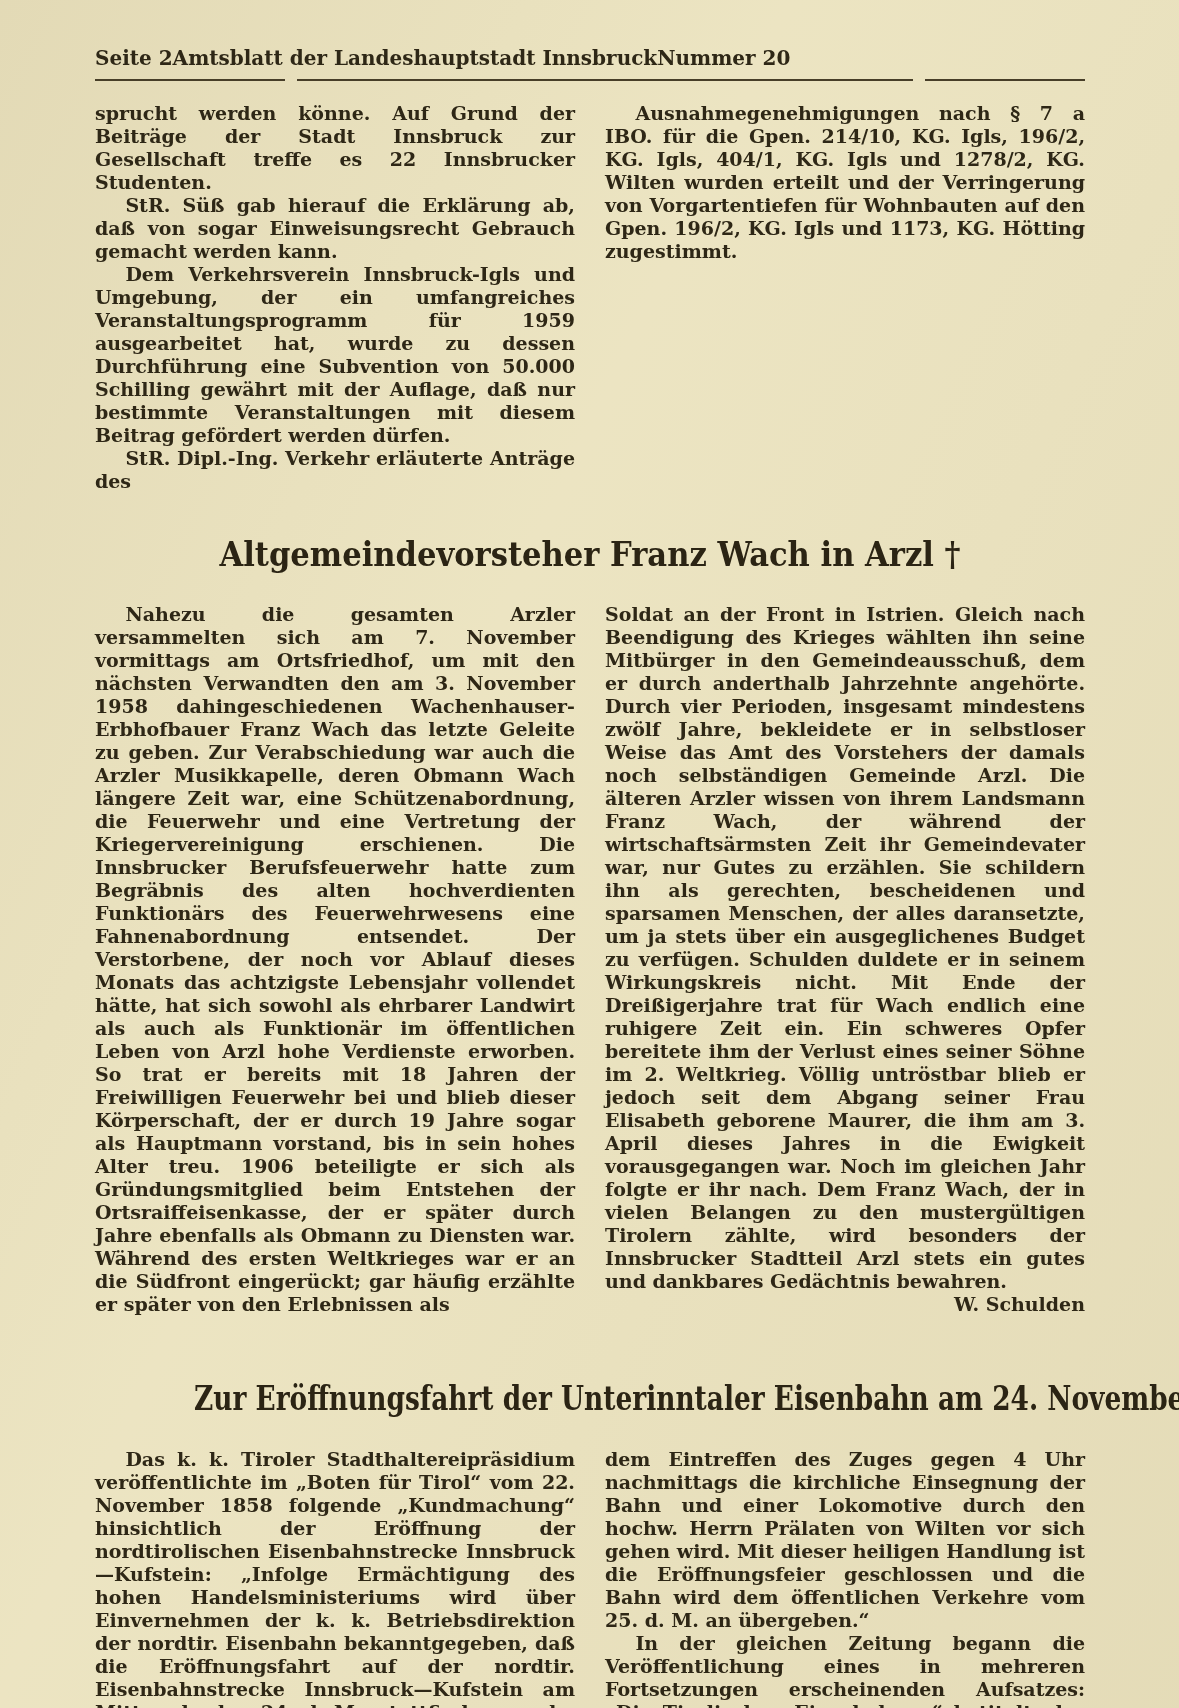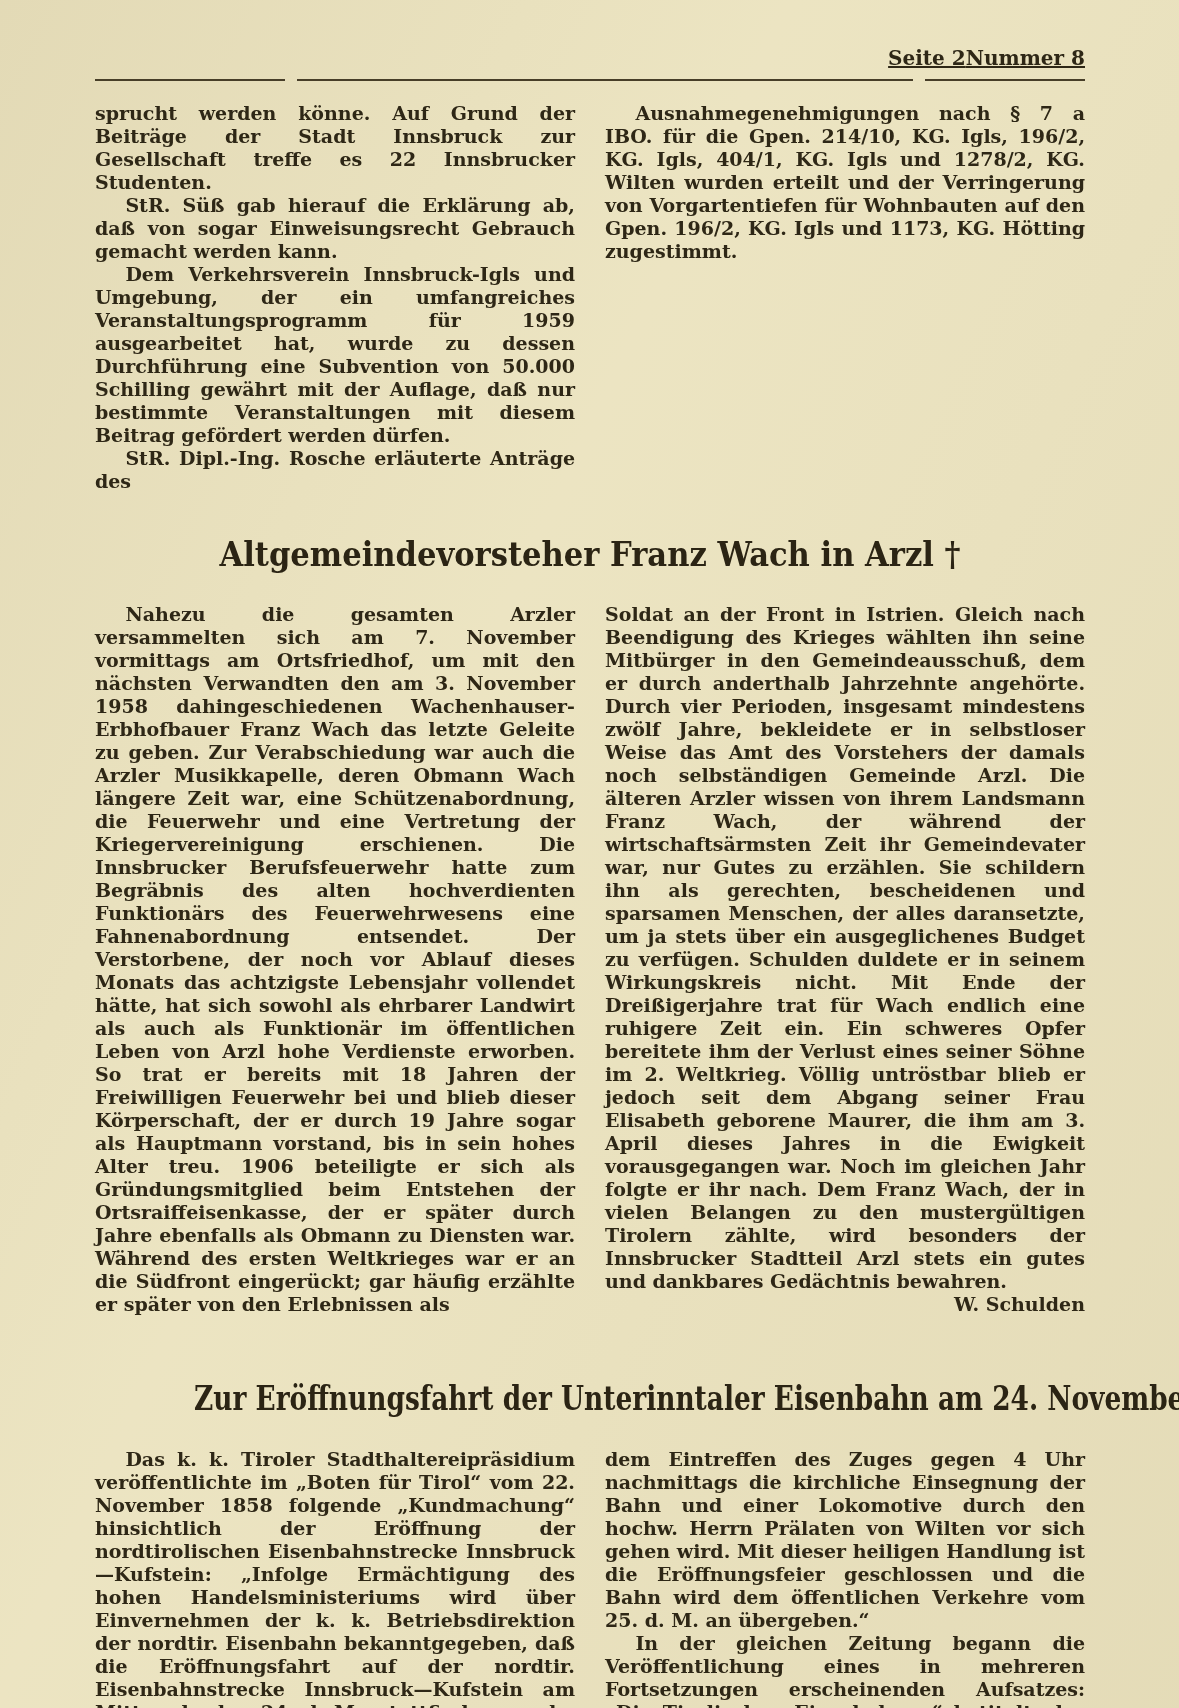--- a/index.html
+++ b/index.html
@@ -11,22 +11,22 @@
     padding:46px 94px 0 95px;
     background:
       linear-gradient(115deg, rgba(120,100,50,0.07), rgba(255,255,230,0.05) 40%, rgba(120,100,50,0.06)),
       #ebe3c0;
     color:#2e2716;
     font-family:"DejaVu Serif","Liberation Serif",serif;
     font-weight:bold;
     overflow:hidden;
   }
   
-  .hdr{display:flex;justify-content:flex-end;align-items:baseline;
-       font-size:20px;line-height:24px;text-decoration:underline;}
+  .hdr{display:flex;justify-content:flex-start;align-items:baseline;
+       font-size:20px;line-height:24px;}
   .hdr-rule{display:flex;gap:12px;margin-top:9px;}
   .hdr-rule div{height:2px;background:#473e28;}
   .hdr-rule .seg-l{width:190px;}
   .hdr-rule .seg-c{flex:1;}
   .hdr-rule .seg-r{width:160px;}
   
   .cols{display:flex;gap:30px;}
   .col{width:480px;font-size:19px;line-height:23px;text-align:justify;}
   .col p{margin:0;}
   .col p.indent{text-indent:1.6em;}
@@ -42,34 +42,35 @@
   .sec-wach{margin-top:26px;align-items:flex-end;}
   .sec-rail{margin-top:26px;}
 </style>
 </head>
 <body>
 
 <div class="page">
 
   <div class="hdr">
     <span>Seite 2</span>
-    <span>Nummer 8</span>
+    <span>Amtsblatt der Landeshauptstadt Innsbruck</span>
+    <span>Nummer 20</span>
   </div>
   <div class="hdr-rule">
     <div class="seg-l"></div>
     <div class="seg-c"></div>
     <div class="seg-r"></div>
   </div>
 
   <div class="cols sec-council">
     <div class="col">
       <p>sprucht werden könne. Auf Grund der Beiträge der Stadt Innsbruck zur Gesellschaft treffe es 22 Innsbrucker Studenten.</p>
       <p class="indent">StR. Süß gab hierauf die Erklärung ab, daß von sogar Einweisungsrecht Gebrauch gemacht werden kann.</p>
       <p class="indent">Dem Verkehrsverein Innsbruck-Igls und Umgebung, der ein umfangreiches Veranstaltungsprogramm für 1959 ausgearbeitet hat, wurde zu dessen Durchführung eine Subvention von 50.000 Schilling gewährt mit der Auflage, daß nur bestimmte Veranstaltungen mit diesem Beitrag gefördert werden dürfen.</p>
-      <p class="indent">StR. Dipl.-Ing. Rosche erläuterte Anträge des</p>
+      <p class="indent">StR. Dipl.-Ing. Verkehr erläuterte Anträge des</p>
     </div>
     <div class="col">
       <p class="indent">Ausnahmegenehmigungen nach § 7 a IBO. für die Gpen. 214/10, KG. Igls, 196/2, KG. Igls, 404/1, KG. Igls und 1278/2, KG. Wilten wurden erteilt und der Verringerung von Vorgartentiefen für Wohnbauten auf den Gpen. 196/2, KG. Igls und 1173, KG. Hötting zugestimmt.</p>
     </div>
   </div>
 
   <h1 class="headline hl-wach">Altgemeindevorsteher Franz Wach in Arzl †</h1>
 
   <div class="cols sec-wach">
     <div class="col">

